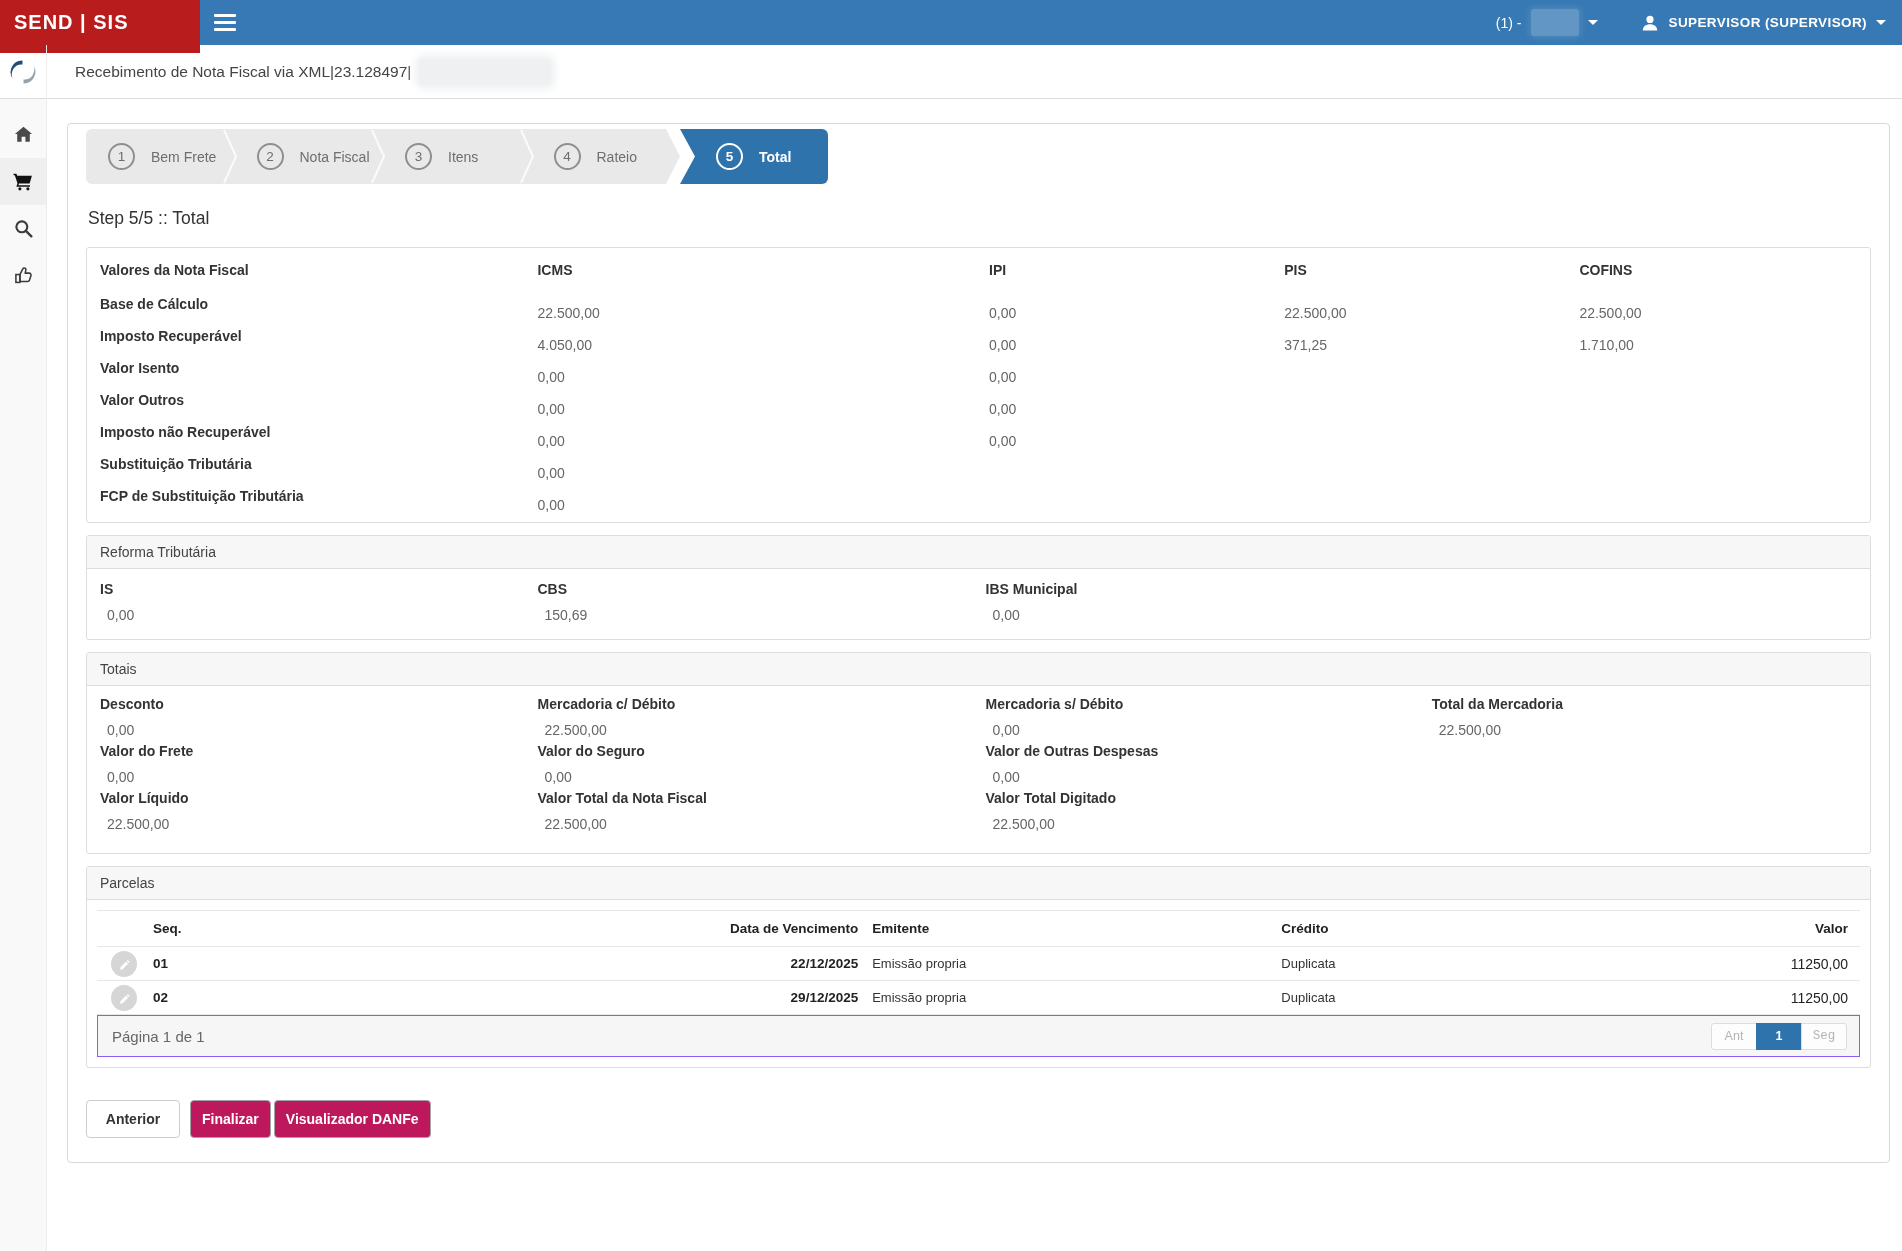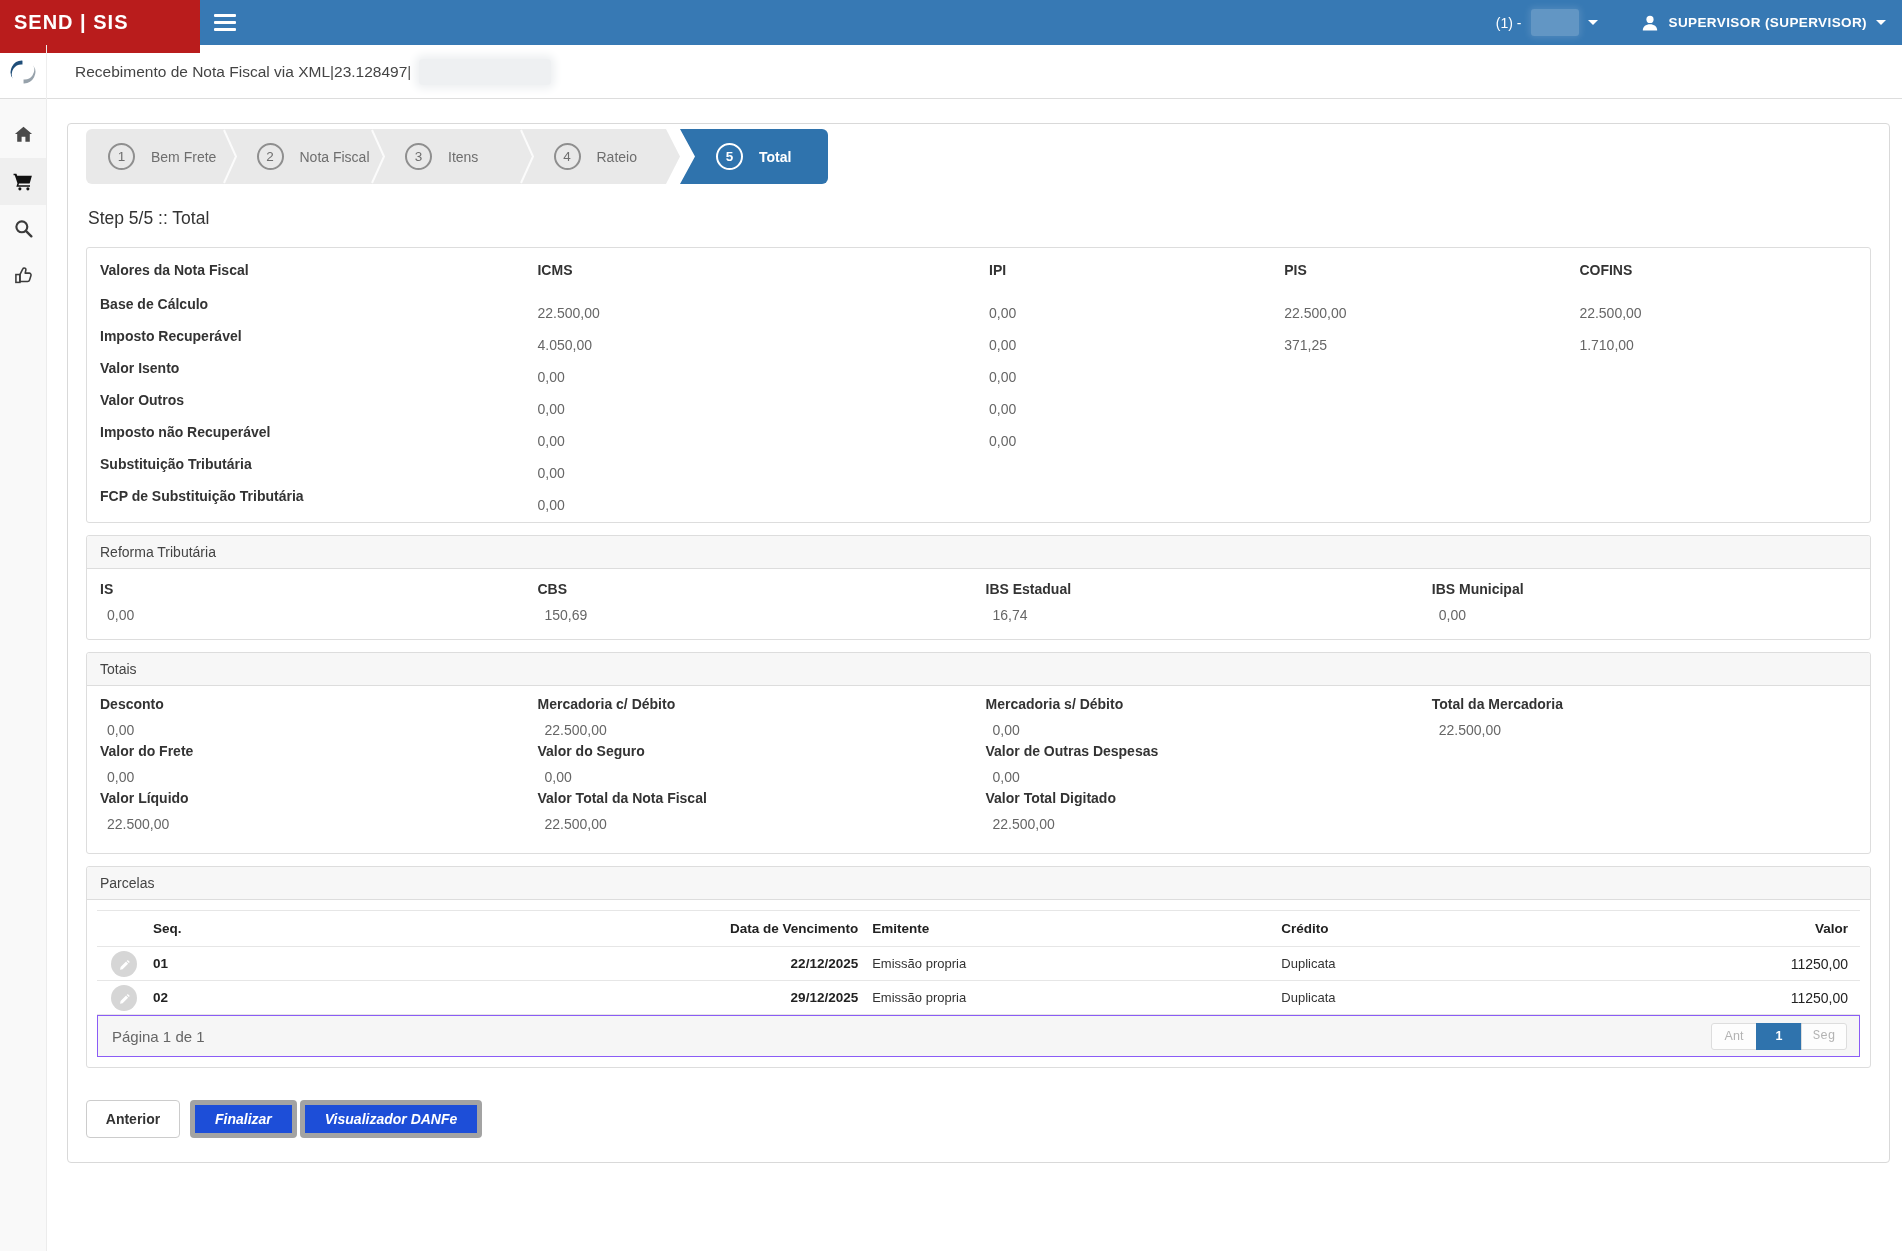--- a/index.html
+++ b/index.html
@@ -89,24 +89,24 @@
   .pageinfo { color:#666; font-size:15px; }
   .pggroup { display:flex; }
   .pgbtn { min-width:46px; height:27px; display:flex; align-items:center; justify-content:center; font-size:12.5px;
            border:1px solid #ddd; background:#fdfdfd; color:#b3b3b3; cursor:pointer; margin-left:-1px; }
   .pgbtn.first { border-radius:3px 0 0 3px; }
   .pgbtn.last { border-radius:0 3px 3px 0;font-family:Liberation Mono, monospace; }
   .pgbtn.active { background:#2f73ad; border-color:#2f73ad; color:#fff; font-weight:bold; }
 
   
   .actions { display:flex; margin-top:32px; }
-  .btn { height:38px; border-radius:4px; font-weight:bold; font-size:14px; padding:0 20px; cursor:pointer;
+  .btn { height:38px; border-radius:4px; font-weight:bold; font-size:14px; padding:0 11px; cursor:pointer;
          display:flex; align-items:center; justify-content:center; font-family:"Liberation Sans",sans-serif; }
   .btn-default { background:#fff; border:1px solid #ccc; color:#333; width:94px; margin-right:10px; }
-  .btn-primary { background:#1d4ed8; border:5px solid #a3a3a3; color:#fff;font-style:italic; }
+  .btn-primary { background:#be185d; border:1px solid #a3a3a3; color:#fff; }
   .btn-primary + .btn-primary { margin-left:3px; }
 </style>
 </head>
 <body>
 
 <header class="navbar">
   <div class="brand">SEND | SIS</div>
   <div class="hamburger">
       <span></span>
       <span></span>
@@ -272,24 +272,20 @@
       <section class="panel">
         <div class="panel-h">Reforma Tributária</div>
         <div class="rbody fourgrid">
           <div>
             <div class="flabel">IS</div>
             <div class="fval">0,00</div>
           </div>
           <div>
             <div class="flabel">CBS</div>
             <div class="fval">150,69</div>
-          </div>
-          <div>
-            <div class="flabel">IBS Estadual</div>
-            <div class="fval">16,74</div>
           </div>
           <div>
             <div class="flabel">IBS Municipal</div>
             <div class="fval">0,00</div>
           </div>
         </div>
       </section>
 
       <section class="panel">
         <div class="panel-h">Totais</div>

